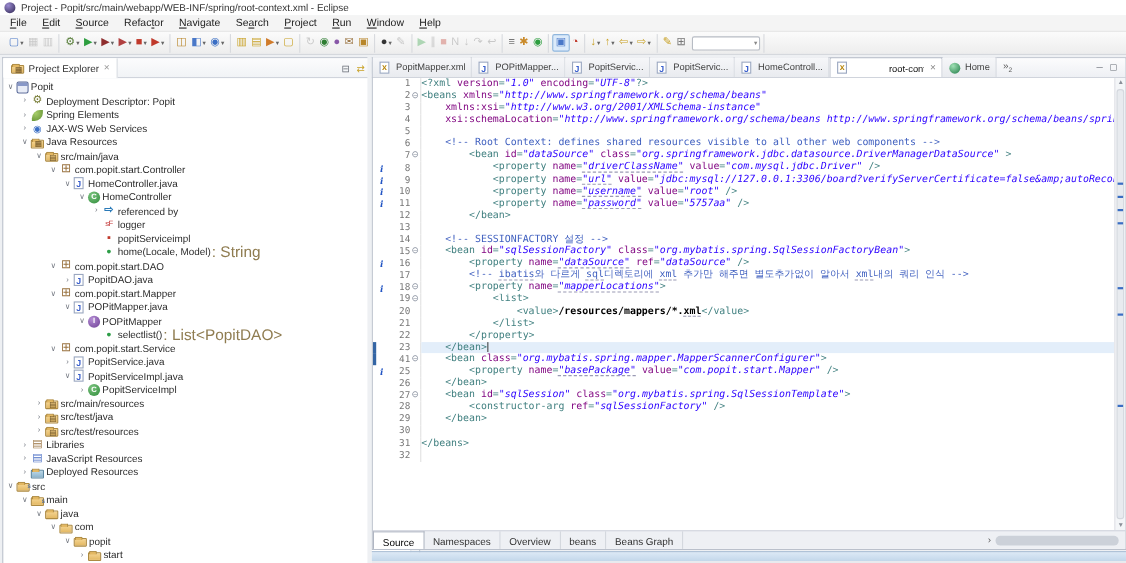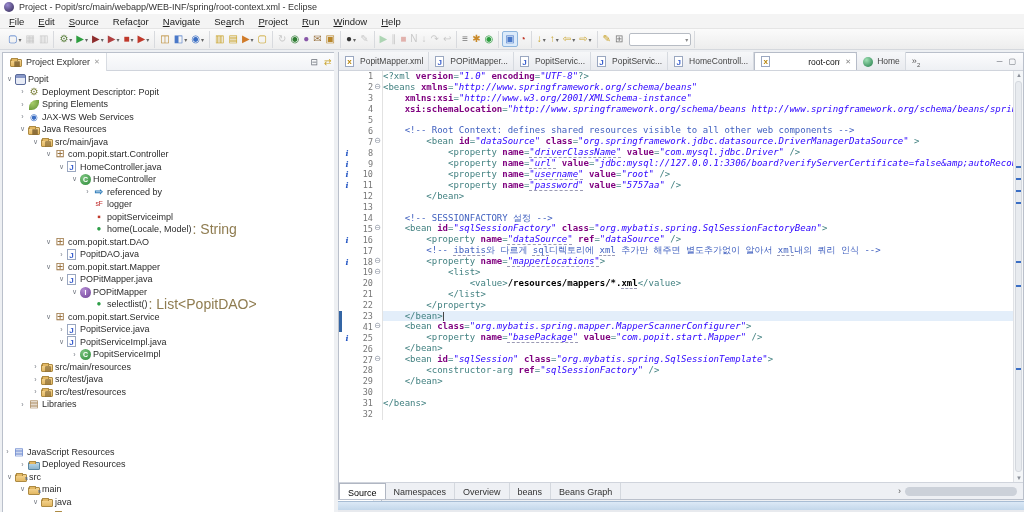--- a/index.html
+++ b/index.html
@@ -100,21 +100,21 @@
   .cl-diff { width:3px; height:100%; flex:none; }
   .cl-diff.on { background:#3465a4; }
   .cl-info { width:10px; flex:none; text-align:center; font-size:8px; font-family:"DejaVu Serif", serif; font-style:italic; font-weight:bold; color:#2456c4; line-height:10px; }
   .cl-num { width:21px; flex:none; text-align:right; color:#777; font-size:8.5px; font-family:"DejaVu Sans Mono", monospace; }
   .cl-fold { width:10px; flex:none; text-align:center; font-size:8px; color:#8a92a0; line-height:10px; border-right:1px solid #e2e2e2; height:100%; }
   .cl-text { flex:1; font-family:"DejaVu Sans Mono", monospace; font-size:9px; tab-size:4; line-height:10.9px; height:100%; overflow:hidden; }
   .cline.cur .cl-text { background:#e3eefa; }
   .caret { display:inline-block; width:1px; height:9px; background:#444; vertical-align:middle; }
   .pl { color:#000; }
   .tg { color:#3f7f7f; }
-  .at { color:#7f007f; font-weight:700; }
+  .at { color:#7f007f; font-weight:400; }
   .vl { color:#2a00ff; font-style:italic; }
   .vlu { color:#2a00ff; font-style:italic; text-decoration:underline dashed #9a9ab4 1px; text-underline-offset:2px; }
   .cm { color:#3f5fbf; }
   .cmu { color:#3f5fbf; text-decoration:underline dashed #9a9ab4 1px; text-underline-offset:2px; }
   .tx { color:#000; font-weight:600; }
   .txu { color:#000; font-weight:600; text-decoration:underline dashed #9a9ab4 1px; text-underline-offset:2px; }
 
   
   .vscroll { position:absolute; right:0; top:18px; width:10px; bottom:17px; background:#f4f6f8; border-left:1px solid #e0e2e6; }
   .vscroll .arrow { position:absolute; left:0; width:10px; text-align:center; font-size:6px; color:#8a8f98; }
@@ -468,21 +468,21 @@
         <div class="trow" style="padding-left: 28px;">
           <span class="tarrow">›</span>
           <span class="ico ico-srcfolder"></span>
           <span class="tlabel">src/test/resources</span>
         </div>
         <div class="trow" style="padding-left: 15px;">
           <span class="tarrow">›</span>
           <span class="ico ico-libraries"></span>
           <span class="tlabel">Libraries</span>
         </div>
-        <div class="trow" style="padding-left: 0; margin-top: 35px;">
+        <div class="trow" style="padding-left: 15px;">
           <span class="tarrow">›</span>
           <span class="ico ico-jsres"></span>
           <span class="tlabel">JavaScript Resources</span>
         </div>
         <div class="trow" style="padding-left: 15px;">
           <span class="tarrow">›</span>
           <span class="ico ico-deployed"></span>
           <span class="tlabel">Deployed Resources</span>
         </div>
         <div class="trow" style="padding-left: 2px;">

